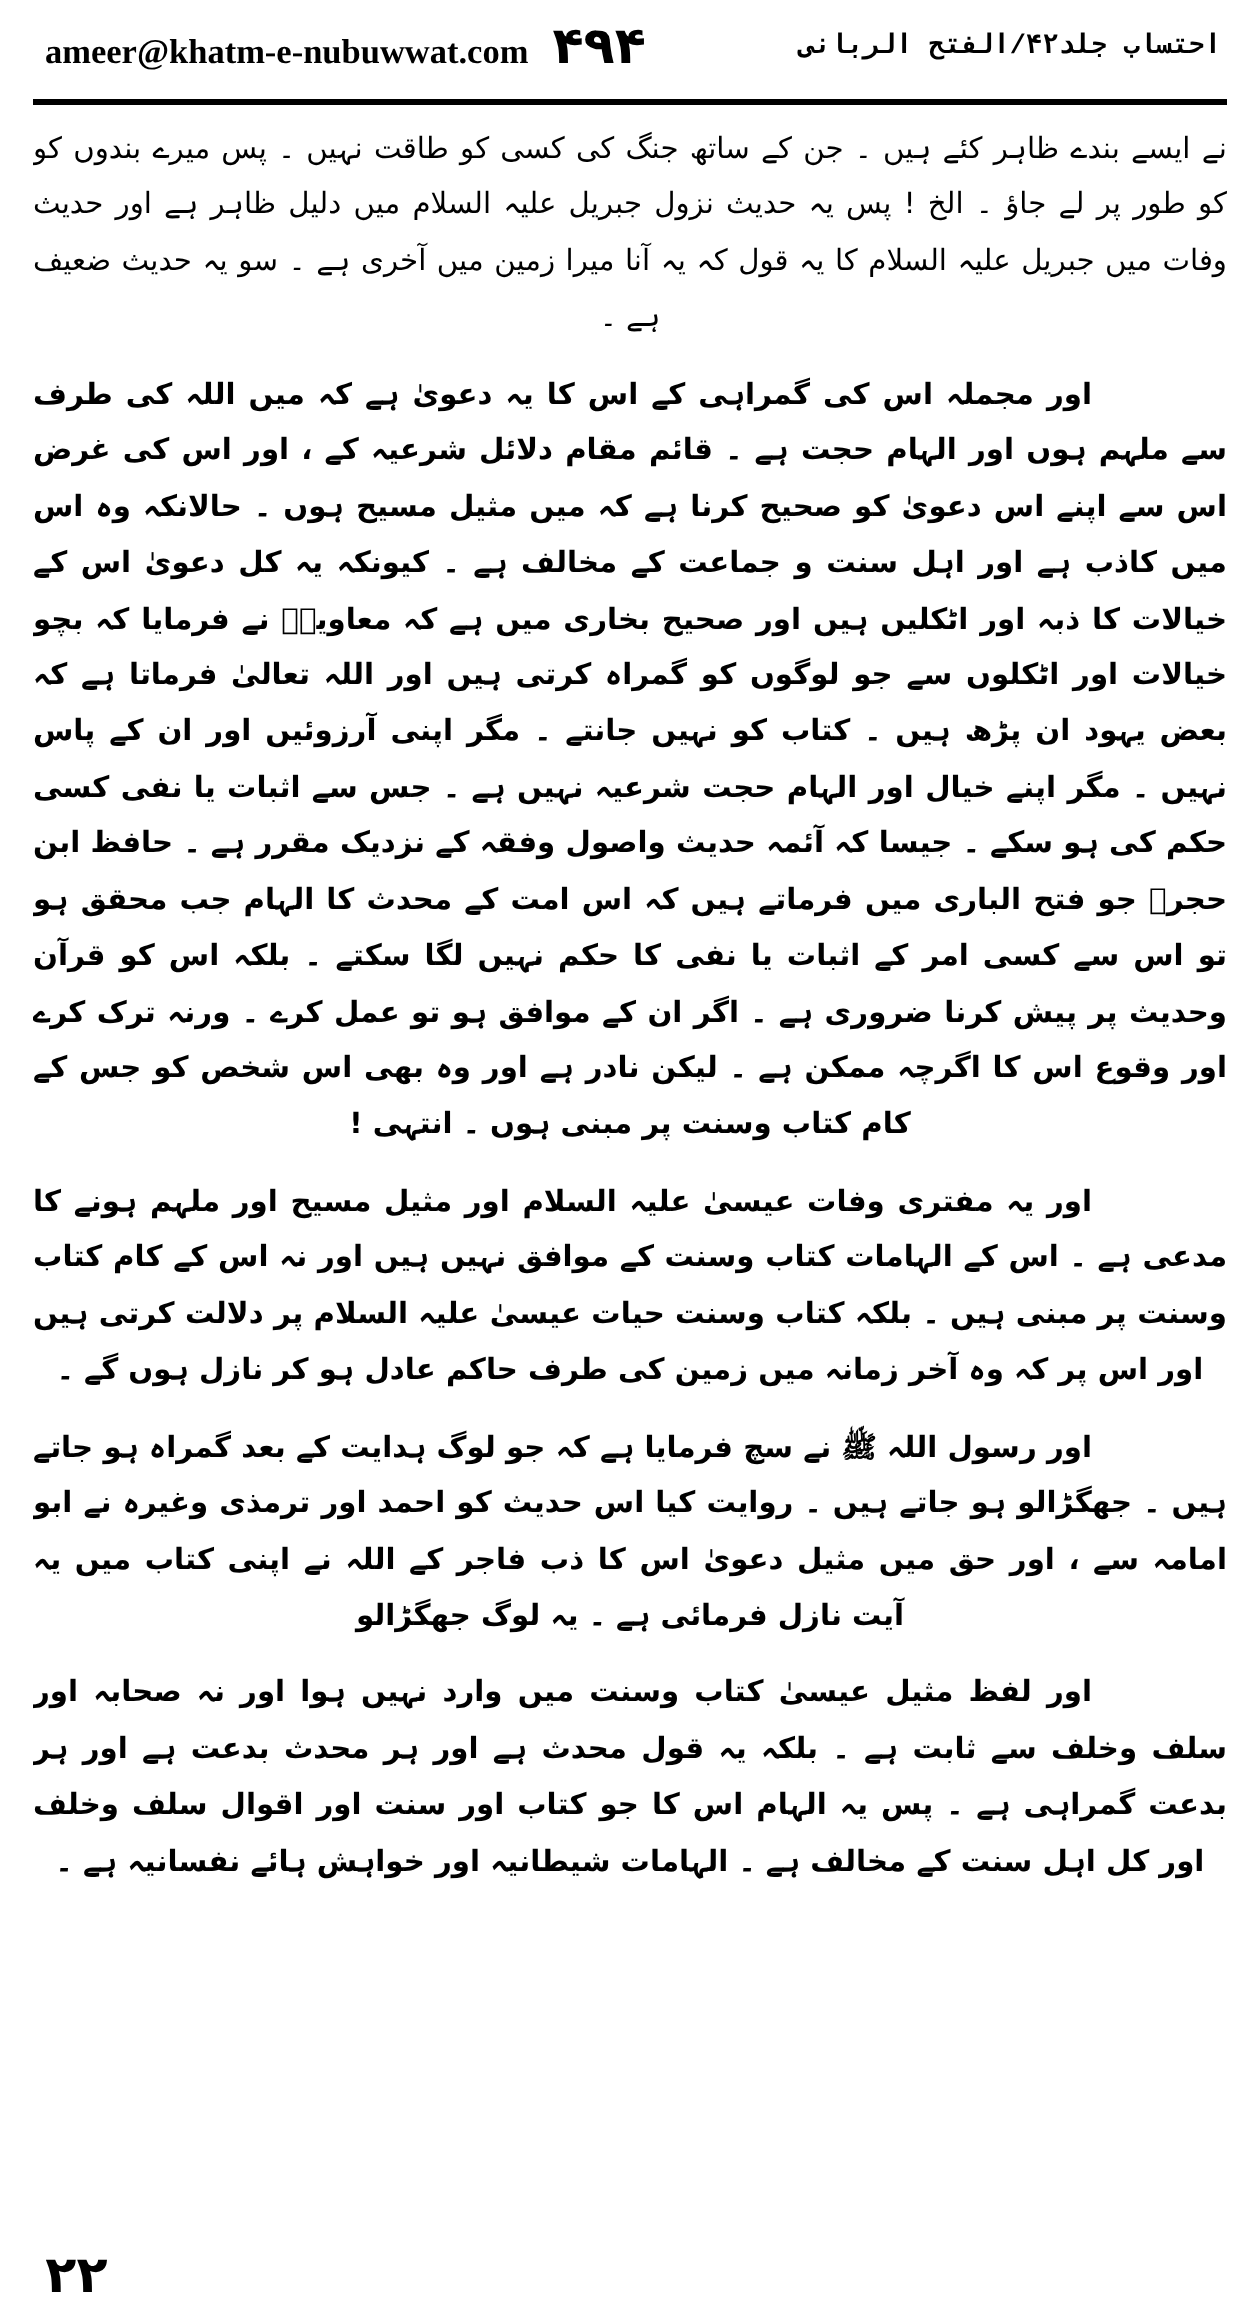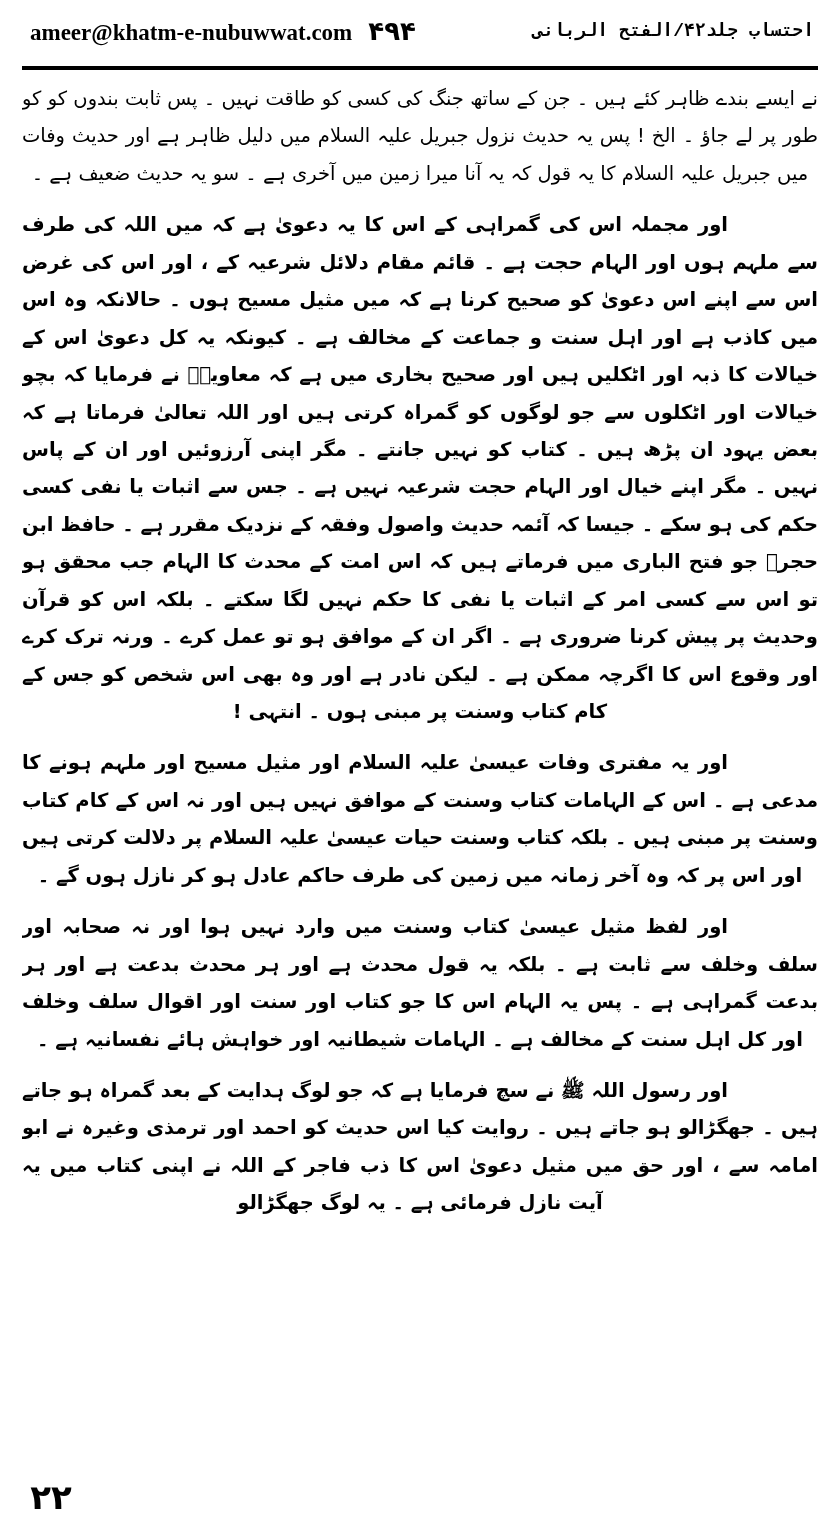--- a/index.html
+++ b/index.html
@@ -45,21 +45,21 @@
   .hdr-email {
     font-family: "Liberation Serif", serif;
     font-size: 23px;
     font-weight: bold;
     color: #000000;
     letter-spacing: 0px;
     white-space: nowrap;
   }
   .hdr-folio {
     font-family: "DejaVu Sans", sans-serif;
-    font-size: 26px;
+    font-size: 34px;
     font-weight: bold;
     color: #000000;
     white-space: nowrap;
   }
   .hdr-right {
     font-family: Liberation Mono, monospace;
     font-size: 18px;
     font-weight: bold;
     color: #000000;
     direction: rtl;
@@ -131,21 +131,21 @@
     white-space: nowrap;
     direction: ltr;
   }
   .page-number-box {
     position: absolute;
     left: 22px;
     bottom: 6px;
     width: 58px;
     height: 54px;
     display: flex;
-    align-items: flex-start;
+    align-items: flex-end;
     justify-content: center;
   }
   .page-number {
     font-family: "DejaVu Sans", sans-serif;
     font-size: 34px;
     font-weight: bold;
     color: #000000;
     line-height: 1;
   }
 </style>
@@ -158,25 +158,25 @@
     <div class="header-left">
       <span class="hdr-email">ameer@khatm-e-nubuwwat.com</span>
       <span class="hdr-folio">۴۹۴</span>
     </div>
     <div class="hdr-right">احتساب جلد۴۲/الفتح الربانی</div>
   </div>
 
   <div class="rule"></div>
 
   <div class="body-area">
-    <p>نے ایسے بندے ظاہر کئے ہیں ۔ جن کے ساتھ جنگ کی کسی کو طاقت نہیں ۔ پس ثابت بندوں کو کو طور پر لے جاؤ ۔ الخ ! پس یہ حدیث نزول جبریل علیہ السلام میں دلیل ظاہر ہے اور حدیث وفات میں جبریل علیہ السلام کا یہ قول کہ یہ آنا میرا زمین میں آخری ہے ۔ سو یہ حدیث ضعیف ہے ۔</p>
+    <p>نے ایسے بندے ظاہر کئے ہیں ۔ جن کے ساتھ جنگ کی کسی کو طاقت نہیں ۔ پس میرے بندوں کو کو طور پر لے جاؤ ۔ الخ ! پس یہ حدیث نزول جبریل علیہ السلام میں دلیل ظاہر ہے اور حدیث وفات میں جبریل علیہ السلام کا یہ قول کہ یہ آنا میرا زمین میں آخری ہے ۔ سو یہ حدیث ضعیف ہے ۔</p>
     <p class="indent">اور مجملہ اس کی گمراہی کے اس کا یہ دعویٰ ہے کہ میں اللہ کی طرف سے ملہم ہوں اور الہام حجت ہے ۔ قائم مقام دلائل شرعیہ کے ، اور اس کی غرض اس سے اپنے اس دعویٰ کو صحیح کرنا ہے کہ میں مثیل مسیح ہوں ۔ حالانکہ وہ اس میں کاذب ہے اور اہل سنت و جماعت کے مخالف ہے ۔ کیونکہ یہ کل دعویٰ اس کے خیالات کا ذبہ اور اٹکلیں ہیں اور صحیح بخاری میں ہے کہ معاویہؓ نے فرمایا کہ بچو خیالات اور اٹکلوں سے جو لوگوں کو گمراہ کرتی ہیں اور اللہ تعالیٰ فرماتا ہے کہ بعض یہود ان پڑھ ہیں ۔ کتاب کو نہیں جانتے ۔ مگر اپنی آرزوئیں اور ان کے پاس نہیں ۔ مگر اپنے خیال اور الہام حجت شرعیہ نہیں ہے ۔ جس سے اثبات یا نفی کسی حکم کی ہو سکے ۔ جیسا کہ آئمہ حدیث واصول وفقہ کے نزدیک مقرر ہے ۔ حافظ ابن حجرؒ جو فتح الباری میں فرماتے ہیں کہ اس امت کے محدث کا الہام جب محقق ہو تو اس سے کسی امر کے اثبات یا نفی کا حکم نہیں لگا سکتے ۔ بلکہ اس کو قرآن وحدیث پر پیش کرنا ضروری ہے ۔ اگر ان کے موافق ہو تو عمل کرے ۔ ورنہ ترک کرے اور وقوع اس کا اگرچہ ممکن ہے ۔ لیکن نادر ہے اور وہ بھی اس شخص کو جس کے کام کتاب وسنت پر مبنی ہوں ۔ انتہی !</p>
     <p class="indent">اور یہ مفتری وفات عیسیٰ علیہ السلام اور مثیل مسیح اور ملہم ہونے کا مدعی ہے ۔ اس کے الہامات کتاب وسنت کے موافق نہیں ہیں اور نہ اس کے کام کتاب وسنت پر مبنی ہیں ۔ بلکہ کتاب وسنت حیات عیسیٰ علیہ السلام پر دلالت کرتی ہیں اور اس پر کہ وہ آخر زمانہ میں زمین کی طرف حاکم عادل ہو کر نازل ہوں گے ۔</p>
+    <p class="indent">اور رسول اللہ ﷺ نے سچ فرمایا ہے کہ جو لوگ ہدایت کے بعد گمراہ ہو جاتے ہیں ۔ جھگڑالو ہو جاتے ہیں ۔ روایت کیا اس حدیث کو احمد اور ترمذی وغیرہ نے ابو امامہ سے ، اور حق میں مثیل دعویٰ اس کا ذب فاجر کے اللہ نے اپنی کتاب میں یہ آیت نازل فرمائی ہے ۔ یہ لوگ جھگڑالو</p>
     <p class="indent">اور لفظ مثیل عیسیٰ کتاب وسنت میں وارد نہیں ہوا اور نہ صحابہ اور سلف وخلف سے ثابت ہے ۔ بلکہ یہ قول محدث ہے اور ہر محدث بدعت ہے اور ہر بدعت گمراہی ہے ۔ پس یہ الہام اس کا جو کتاب اور سنت اور اقوال سلف وخلف اور کل اہل سنت کے مخالف ہے ۔ الہامات شیطانیہ اور خواہش ہائے نفسانیہ ہے ۔</p>
-    <p class="indent">اور رسول اللہ ﷺ نے سچ فرمایا ہے کہ جو لوگ ہدایت کے بعد گمراہ ہو جاتے ہیں ۔ جھگڑالو ہو جاتے ہیں ۔ روایت کیا اس حدیث کو احمد اور ترمذی وغیرہ نے ابو امامہ سے ، اور حق میں مثیل دعویٰ اس کا ذب فاجر کے اللہ نے اپنی کتاب میں یہ آیت نازل فرمائی ہے ۔ یہ لوگ جھگڑالو</p>
   </div>
 
   <div class="footer">
     <div class="page-number-box">
       <span class="page-number">۲۲</span>
     </div>
   </div>
 
 </div>
 

